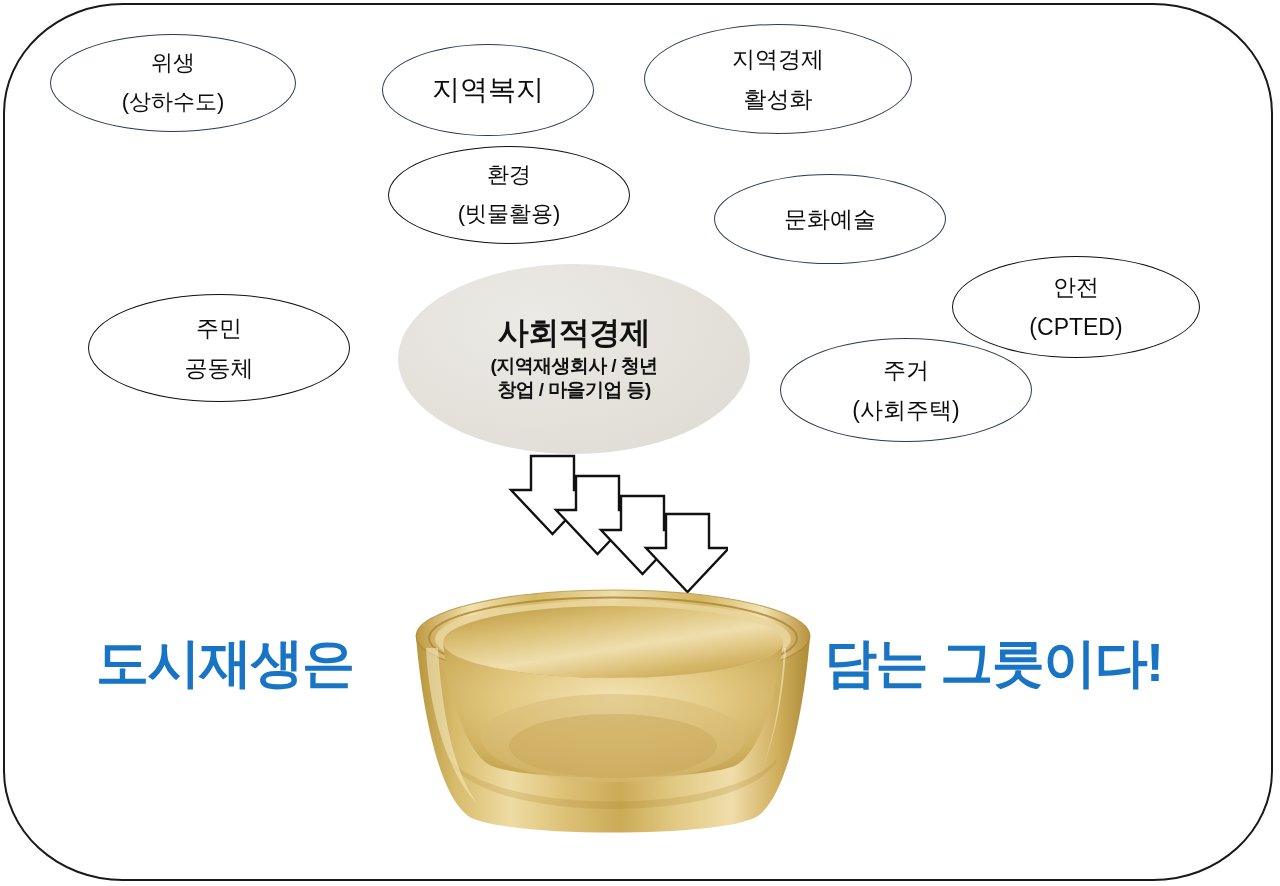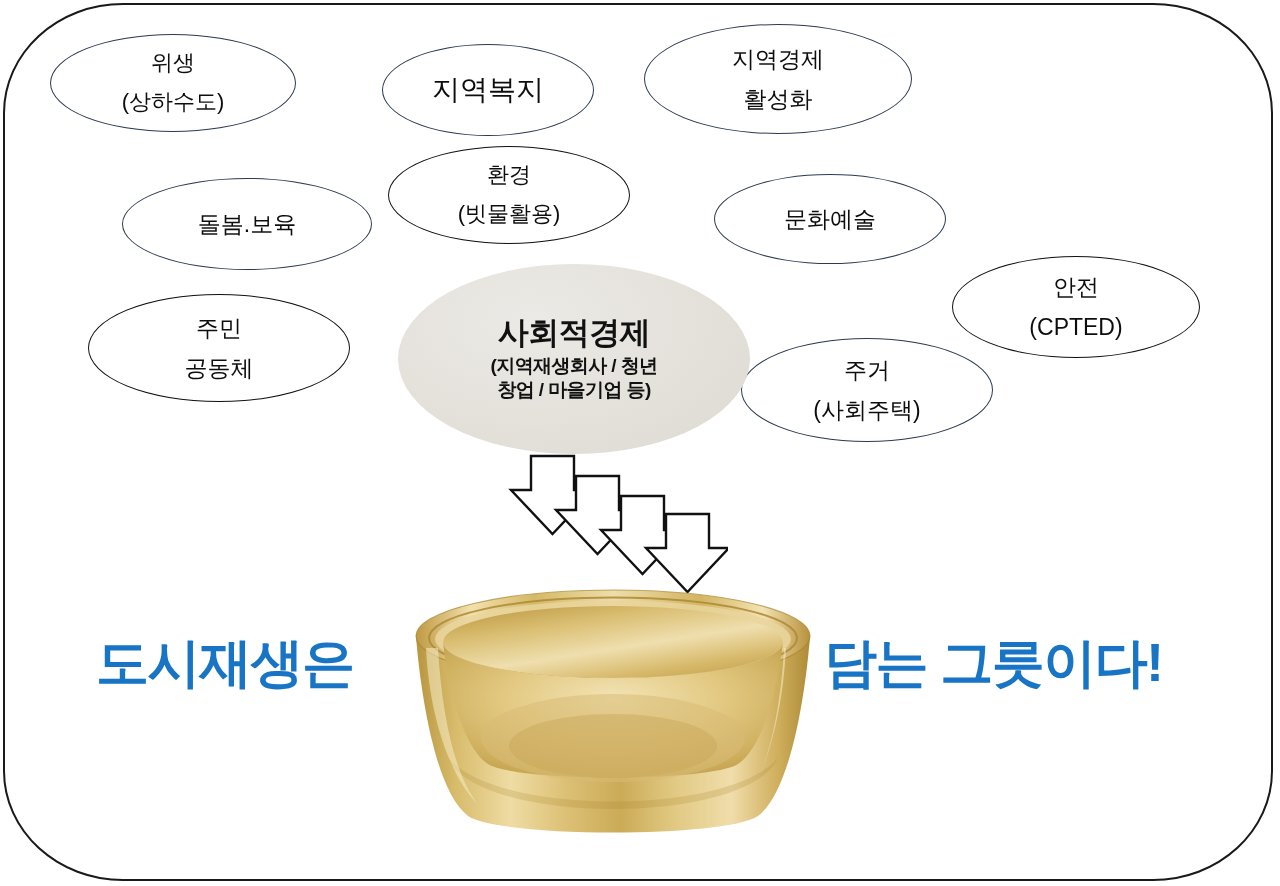--- a/index.html
+++ b/index.html
@@ -126,39 +126,36 @@
     <span class="l1">지역경제</span>
     <span class="l2">활성화</span>
   </div>
 
 
   <div class="ellipse black" style="left:388px; top:146px; width:242px; height:98px; font-size:22px;align-items:center;">
     <span class="l1">환경</span>
     <span class="l2">(빗물활용)</span>
   </div>
 
-  <div class="ellipse blue" style="left:122px; top:178px; width:250px; height:92px; font-size:23px;">
-    <span class="l1">돌봄.보육</span>
-  </div>
 
   <div class="ellipse blue" style="left:714px; top:174px; width:232px; height:90px; font-size:23px;">
     <span class="l1">문화예술</span>
   </div>
 
   <div class="ellipse black" style="left:952px; top:256px; width:248px; height:102px; font-size:23px;">
     <span class="l1">안전</span>
     <span class="l2">(CPTED)</span>
   </div>
 
   <div class="ellipse black" style="left:88px; top:294px; width:262px; height:108px; font-size:23px;">
     <span class="l1">주민</span>
     <span class="l2">공동체</span>
   </div>
 
-  <div class="ellipse blue" style="left:741px; top:338px; width:252px; height:104px; font-size:23px;">
+  <div class="ellipse blue" style="left:780px; top:338px; width:252px; height:104px; font-size:23px;">
     <span class="l1">주거</span>
     <span class="l2">(사회주택)</span>
   </div>
 
   <div id="center-ellipse">
     <div class="title">사회적경제</div>
     <div class="sub">
       <span>(지역재생회사 / 청년</span>
       <span>창업 / 마을기업 등)</span>
     </div>

